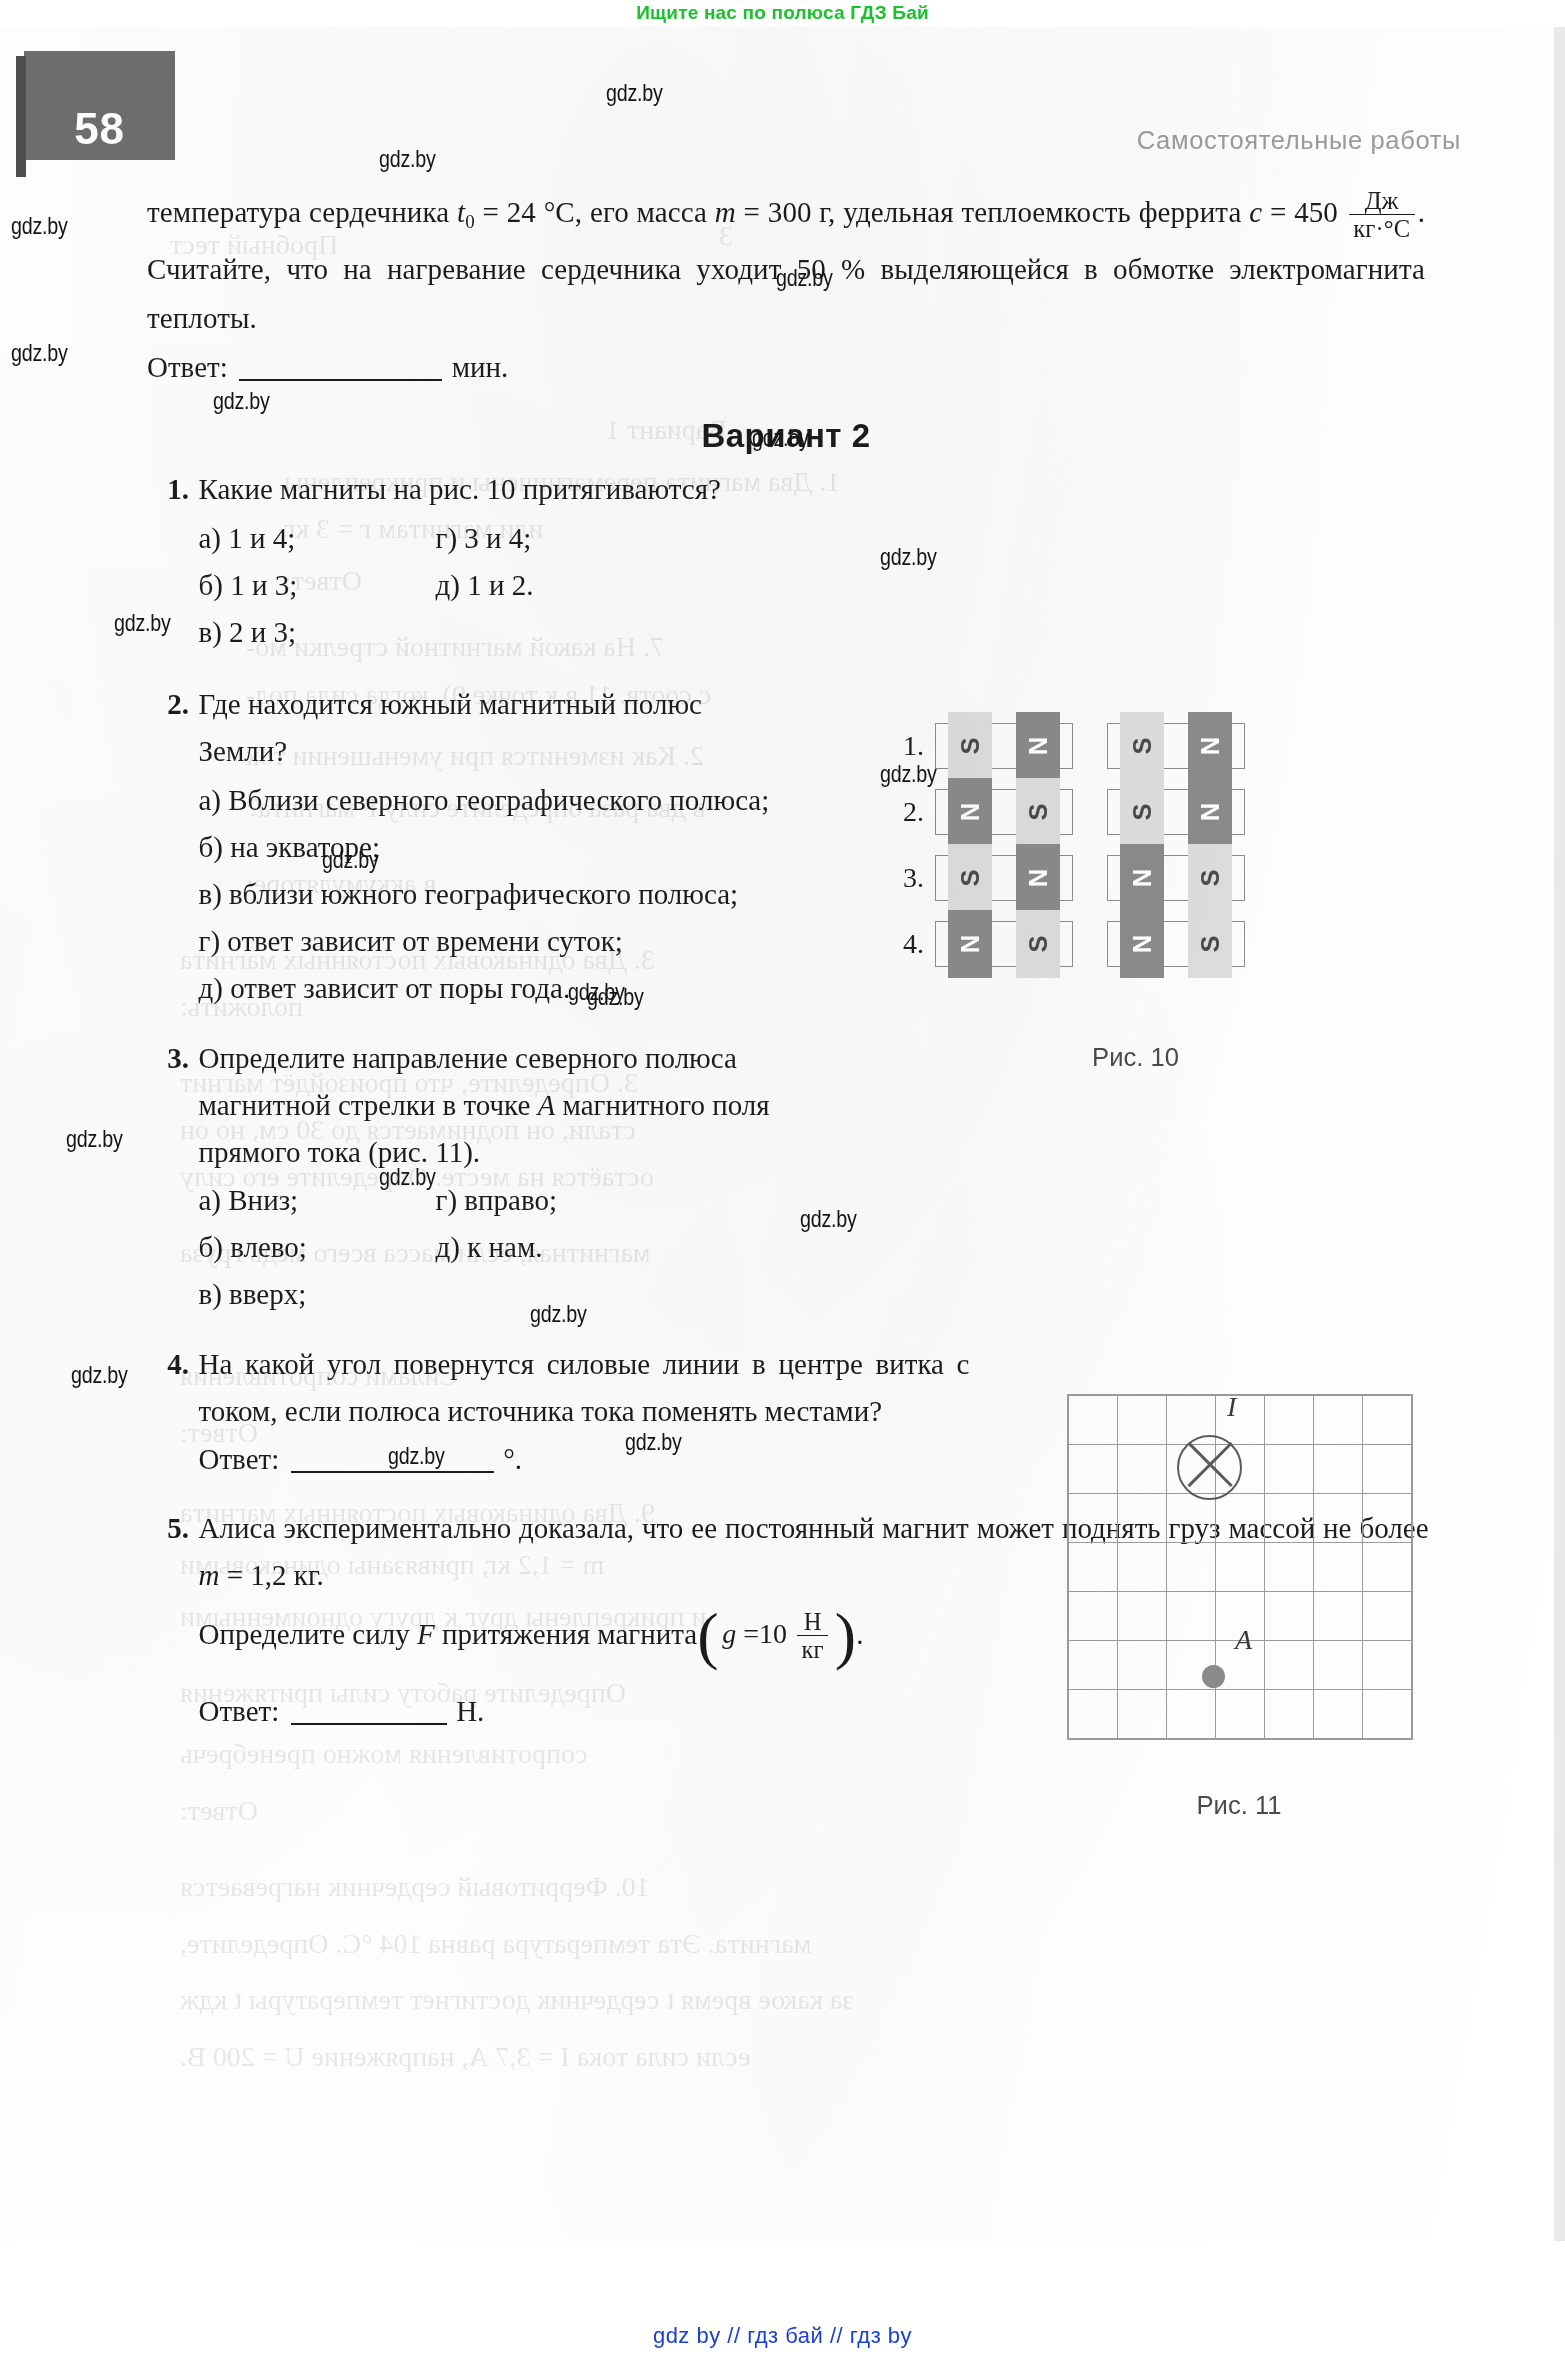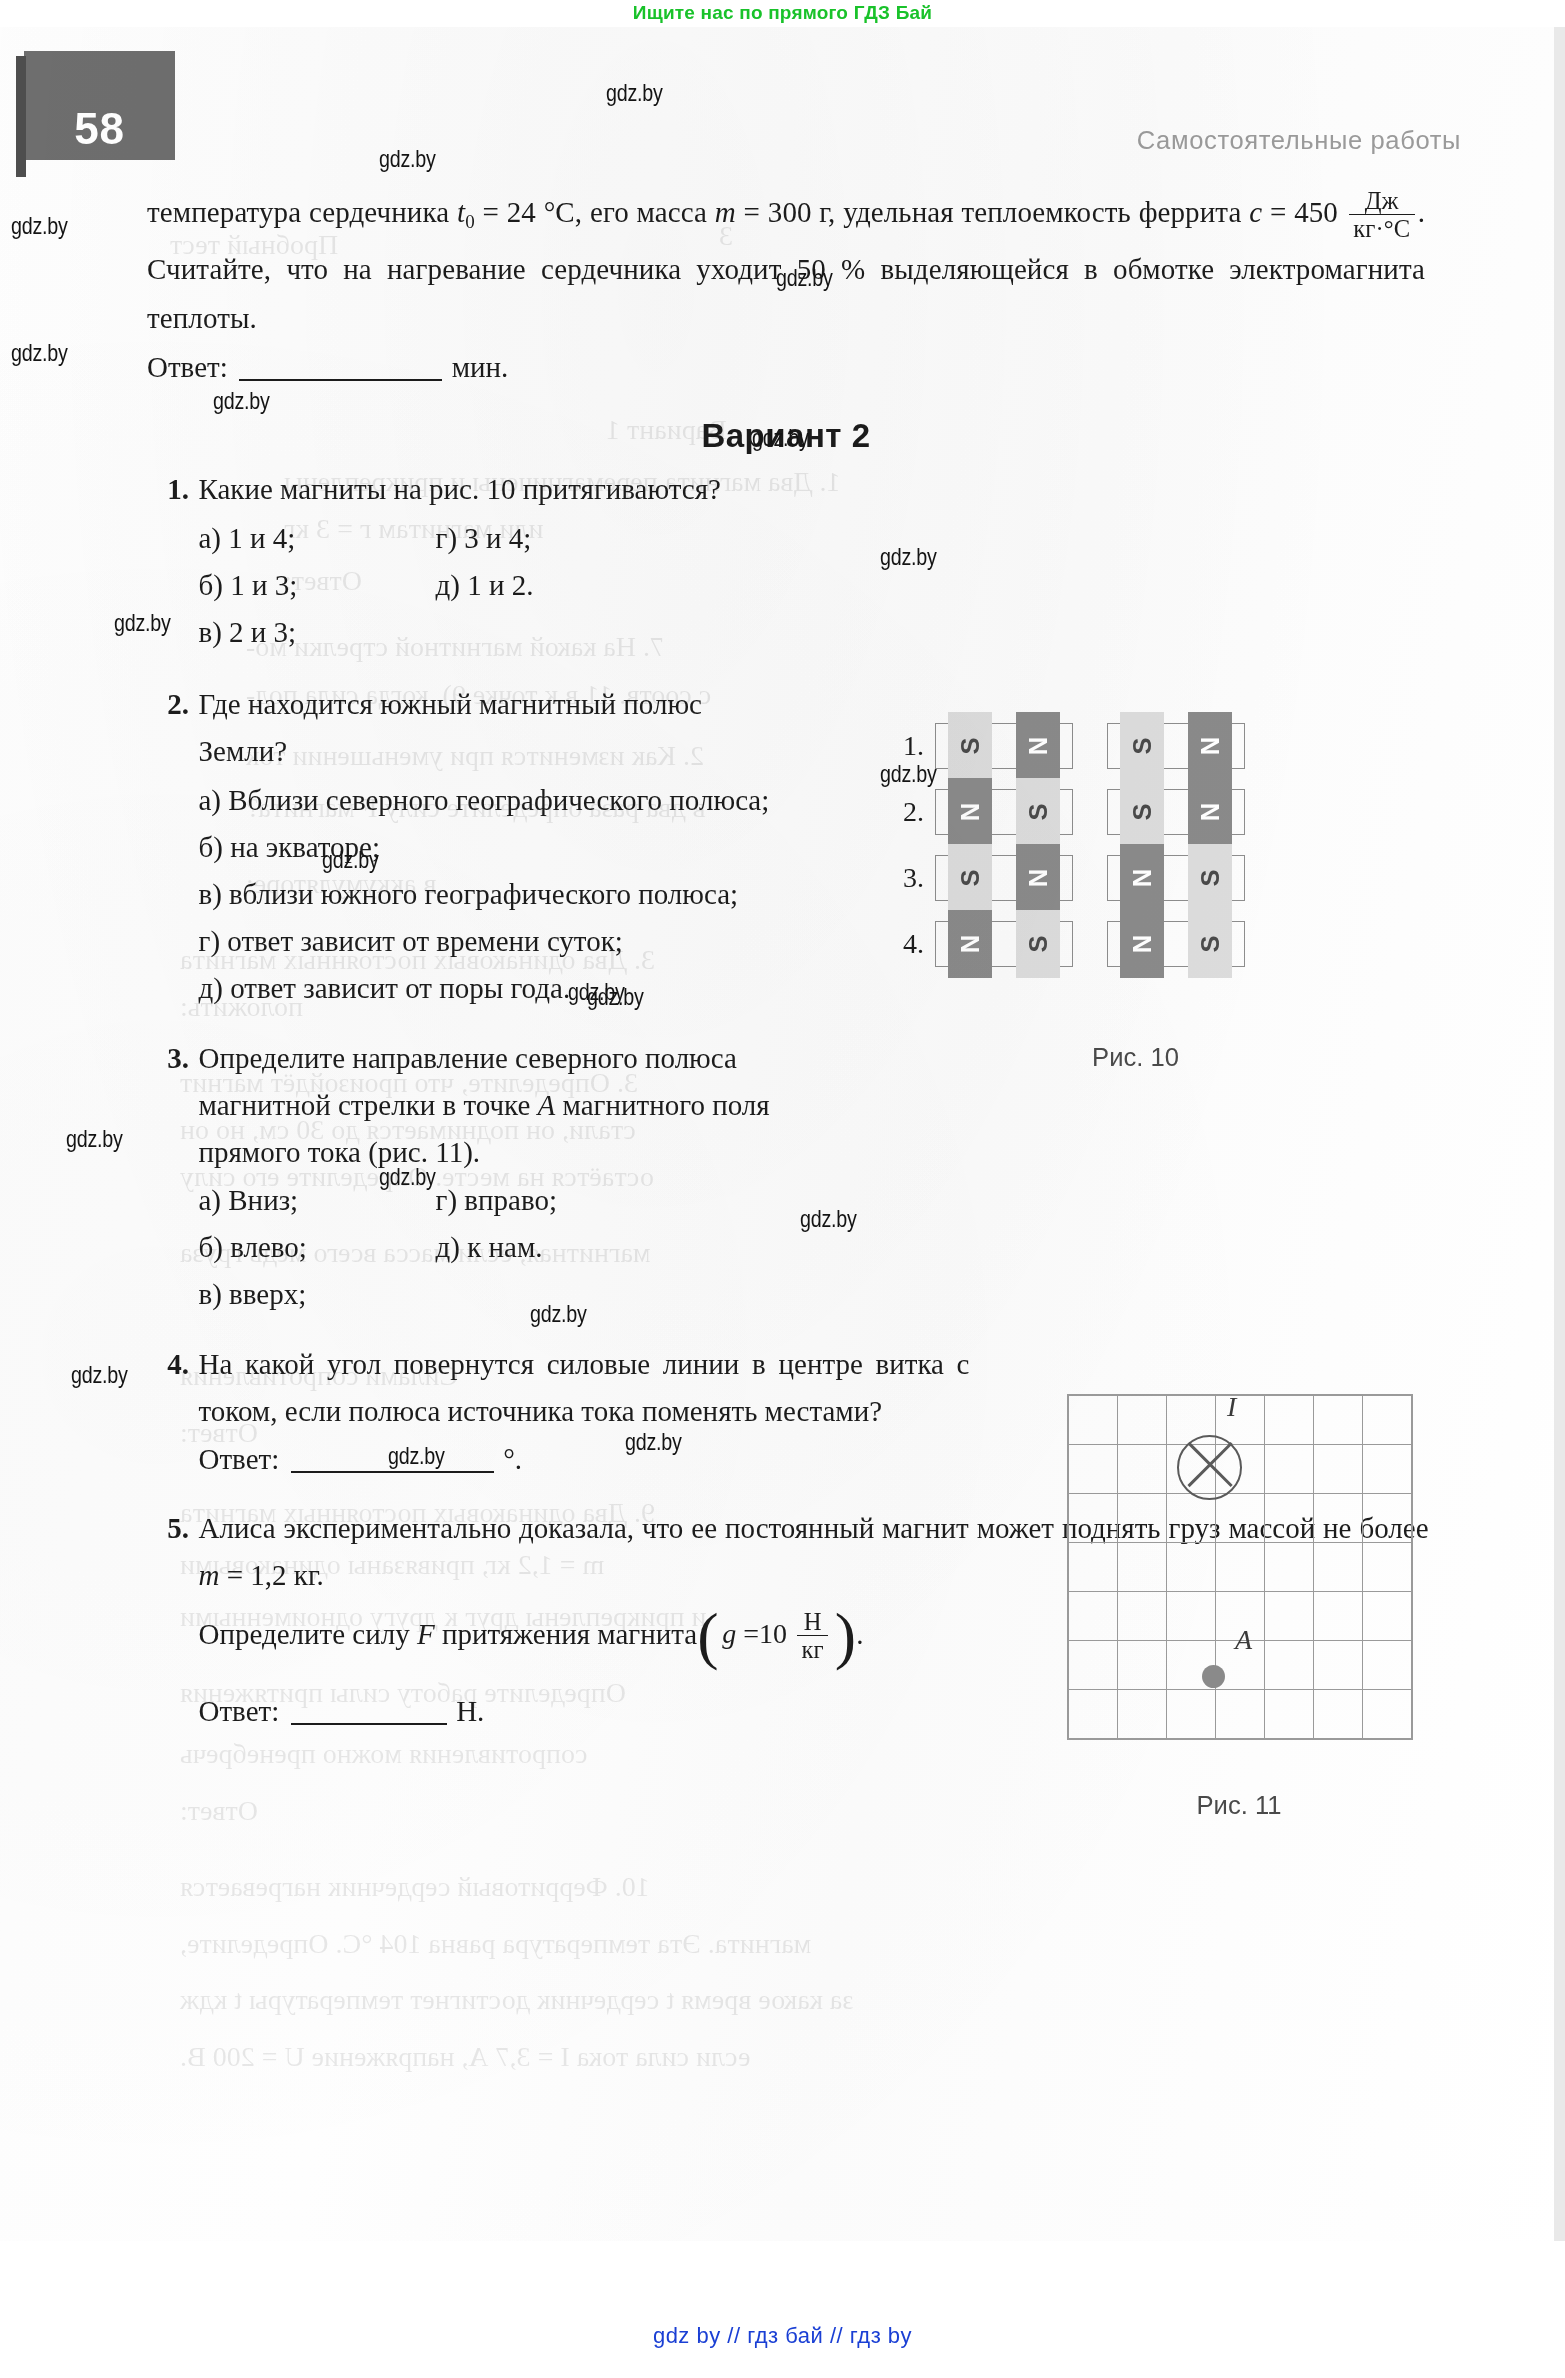--- a/index.html
+++ b/index.html
@@ -211,21 +211,21 @@
   .rail{
     position:absolute;right:0;top:26.5px;width:11.4px;height:2214px;
     background:#e9e9e9;
   }
 </style>
 </head>
 <body>
 
 <div class="page">
 
-  <div class="promo">Ищите нас по прямого ГДЗ Бай</div>
+  <div class="promo">Ищите нас по полюса ГДЗ Бай</div>
 
   <div class="sheet">
 
     <div id="ghost-layer">
         <div class="ghost" style="left: 170px; top: 194px;">Пробный тест</div>
         <div class="ghost" style="left: 719px; top: 185px;">3</div>
         <div class="ghost" style="left: 606px; top: 379px;">Вариант 1</div>
         <div class="ghost" style="left: 284px; top: 431px;">1. Два магнита перемагничены и прикреплены</div>
         <div class="ghost" style="left: 284px; top: 478px;">или магнитам г = 3 кг</div>
         <div class="ghost" style="left: 284px; top: 530px;">Ответ:</div>

